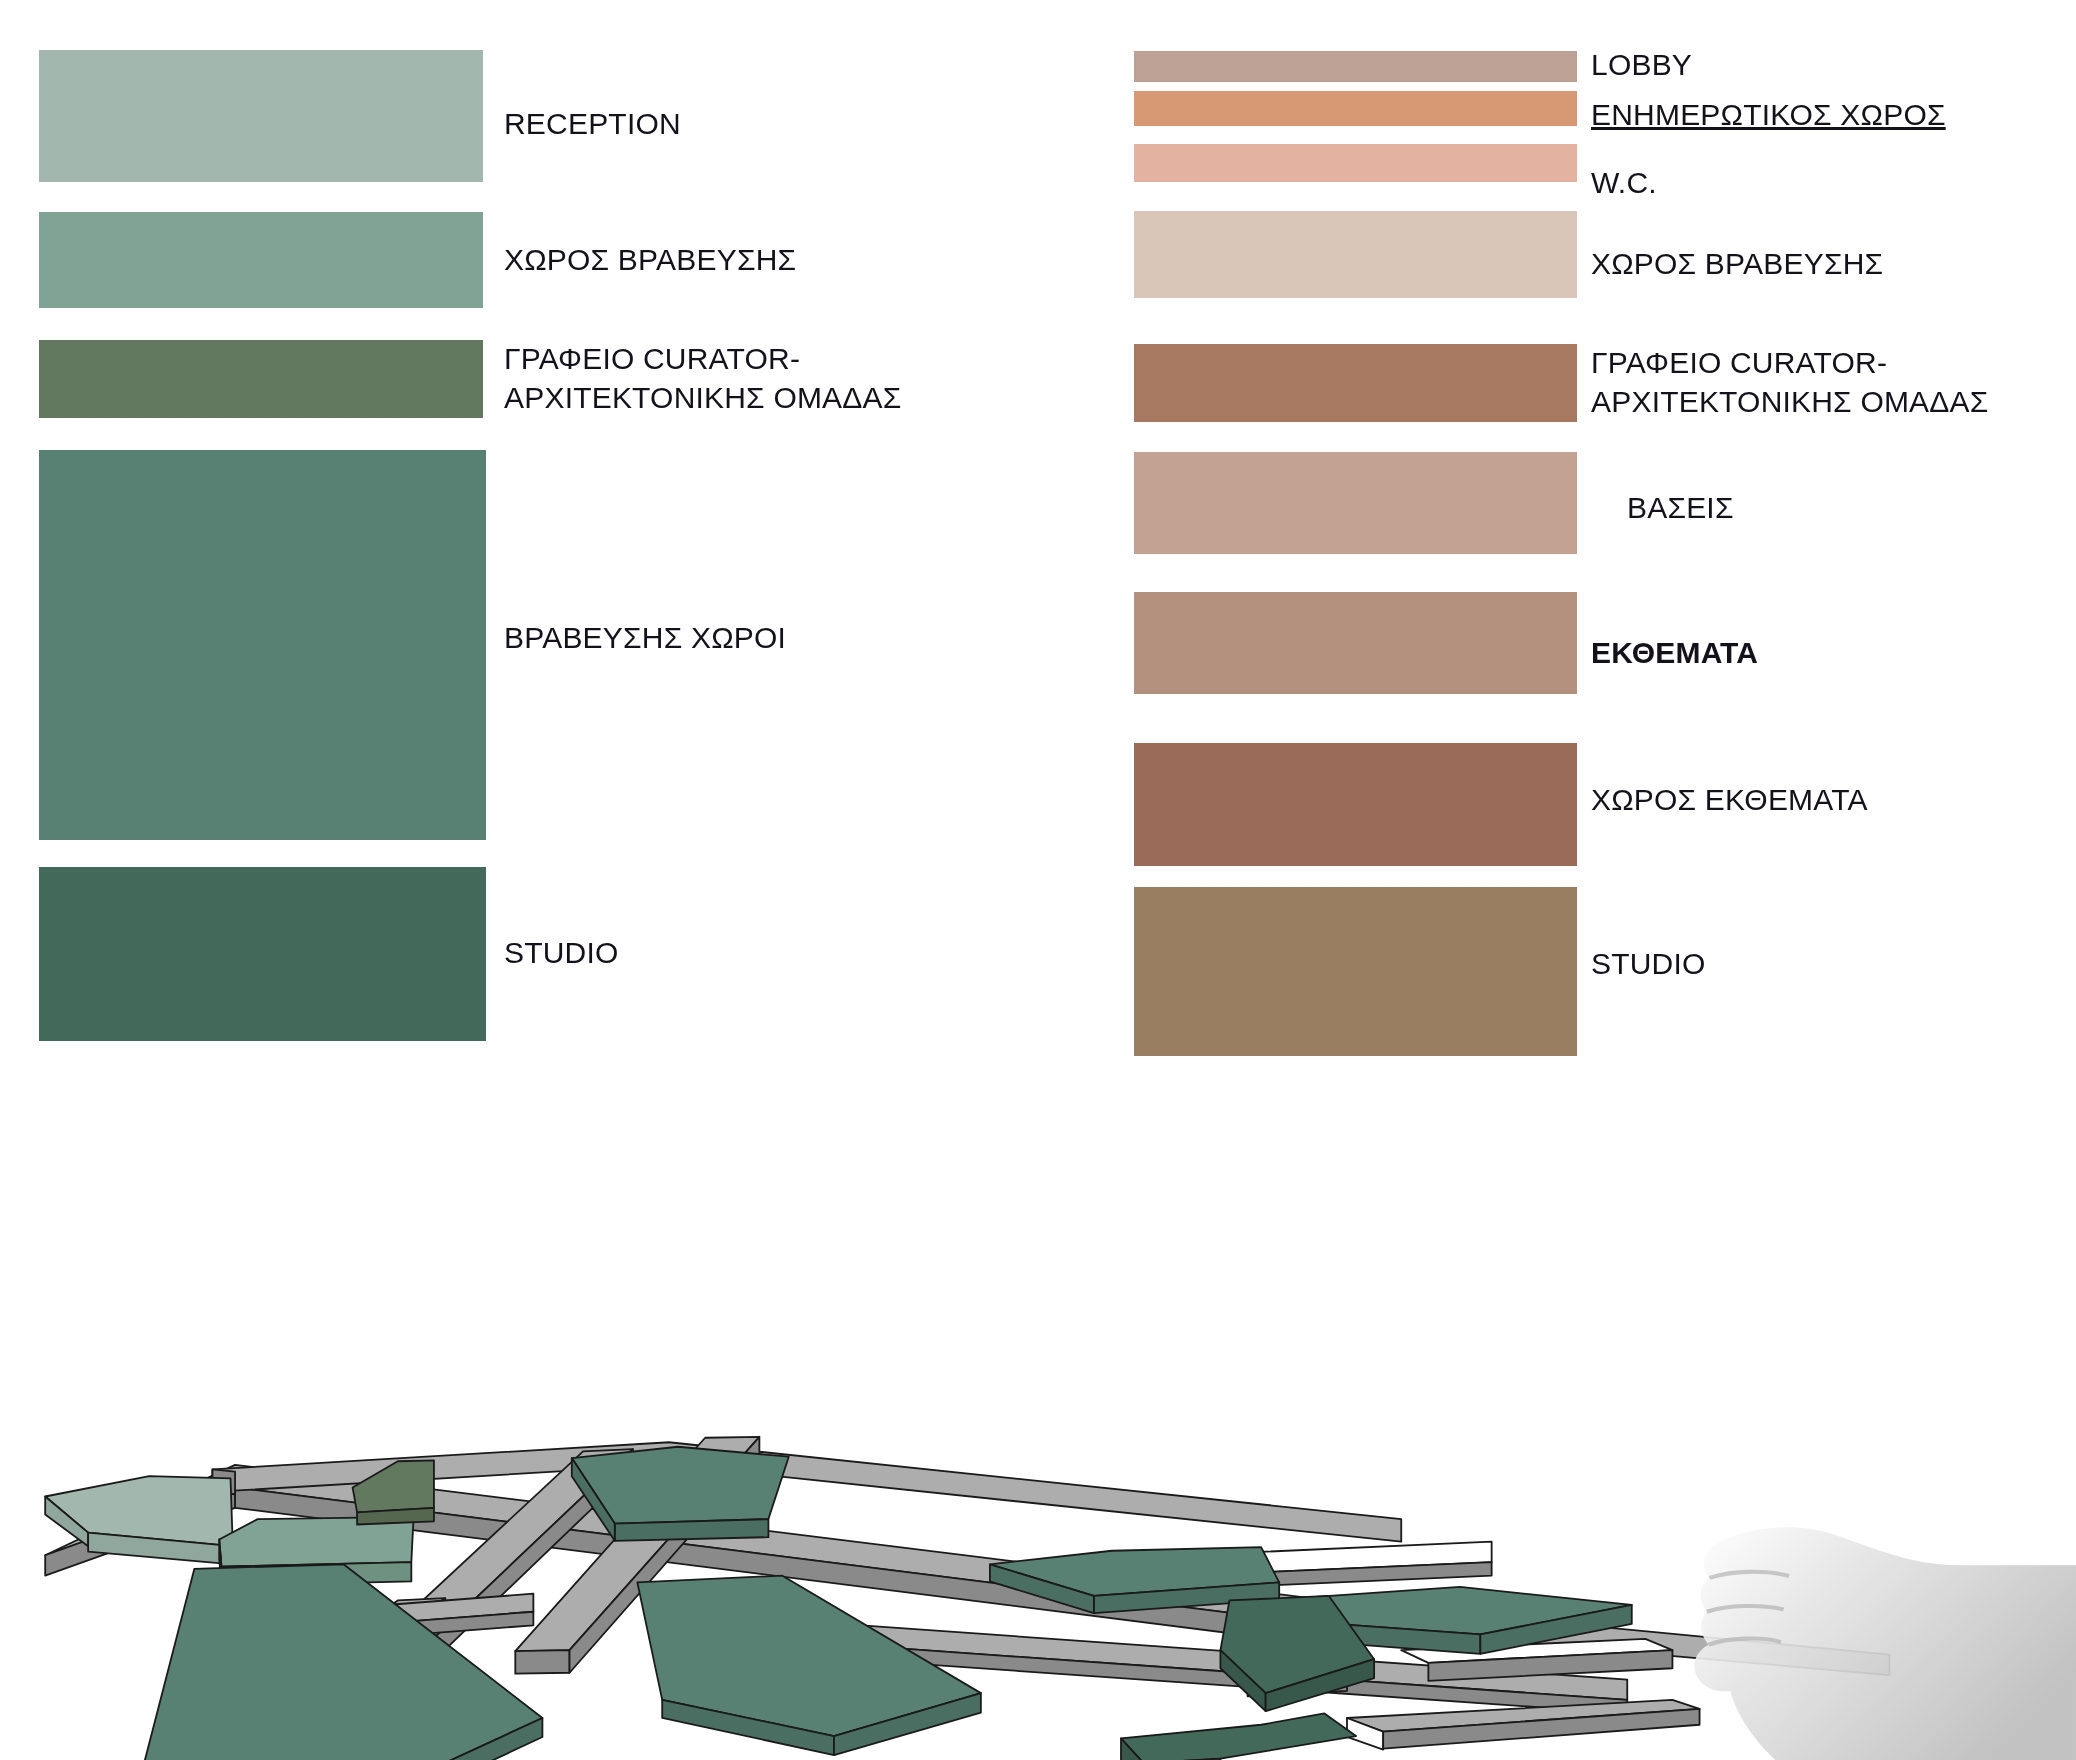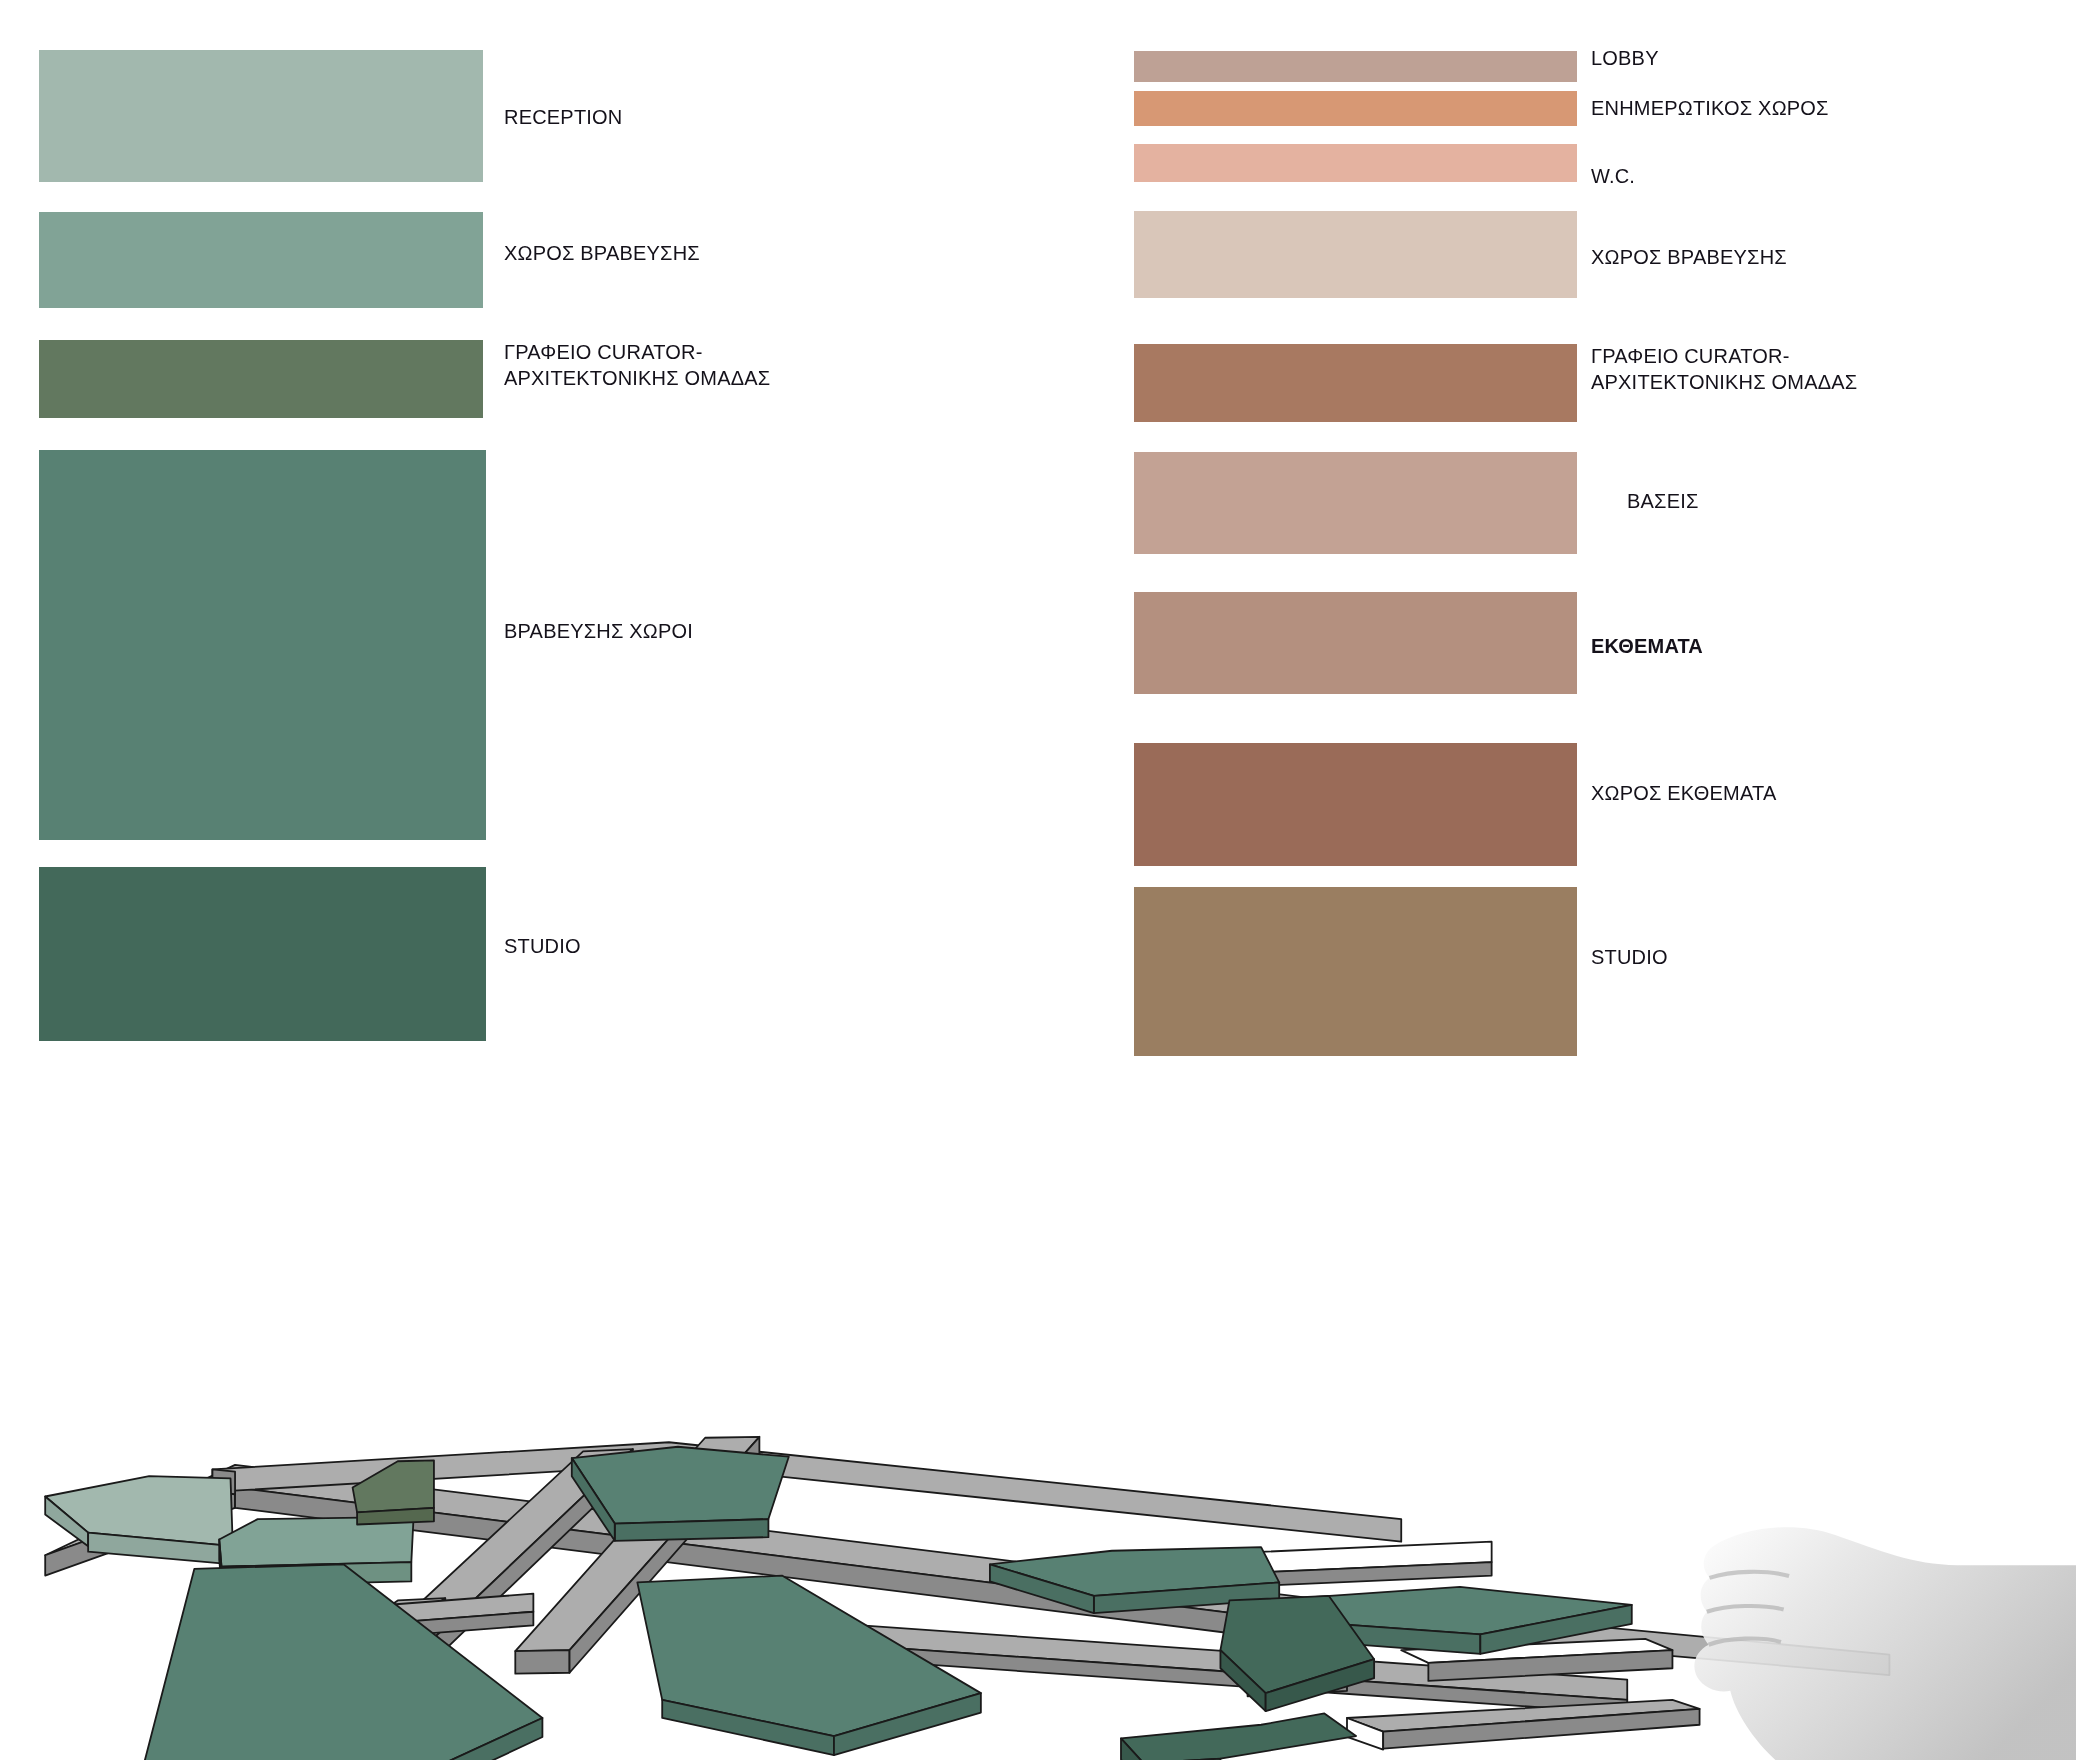--- a/index.html
+++ b/index.html
@@ -35,21 +35,21 @@
   .swatch {
     position: absolute;
     left: 0; top: 0;
     width: 100%;
     height: 100%;
   }
 
   .legend-label {
     position: absolute;
     color: #14111a;
-    font-size: 20px;
+    font-size: 30px;
     line-height: 1.30;
     letter-spacing: 0.2px;
     white-space: pre-line;
     font-weight: 400;
   }
 
   
   #model-area {
     position: absolute;
     left: 0;
@@ -97,21 +97,21 @@
   </div>
 
   <div id="brown-rows">
       <div class="legend-row" style="left: 1134px; top: 51px; width: 443px; height: 31px;">
         <div class="swatch" style="background: rgb(190, 161, 149);"></div>
       </div>
       <div class="legend-label" style="left: 1591px; top: 45px;">LOBBY</div>
       <div class="legend-row" style="left: 1134px; top: 91px; width: 443px; height: 35px;">
         <div class="swatch" style="background: rgb(215, 152, 116);"></div>
       </div>
-      <div class="legend-label" style="left: 1591px; top: 95px;">ΕΝΗΜΕΡΩΤΙΚΟΣ ΧΩΡΟΣ</div>
+      <div class="legend-label" style="left: 1591px; top: 95px; text-decoration: underline;">ΕΝΗΜΕΡΩΤΙΚΟΣ ΧΩΡΟΣ</div>
       <div class="legend-row" style="left: 1134px; top: 144px; width: 443px; height: 38px;">
         <div class="swatch" style="background: rgb(228, 178, 160);"></div>
       </div>
       <div class="legend-label" style="left: 1591px; top: 163px;">W.C.</div>
       <div class="legend-row" style="left: 1134px; top: 211px; width: 443px; height: 87px;">
         <div class="swatch" style="background: rgb(217, 198, 185);"></div>
       </div>
       <div class="legend-label" style="left: 1591px; top: 244px;">ΧΩΡΟΣ ΒΡΑΒΕΥΣΗΣ</div>
       <div class="legend-row" style="left: 1134px; top: 344px; width: 443px; height: 78px;">
         <div class="swatch" style="background: rgb(168, 121, 97);"></div>

